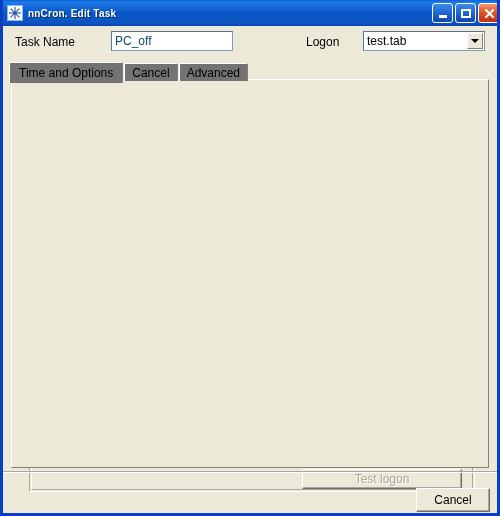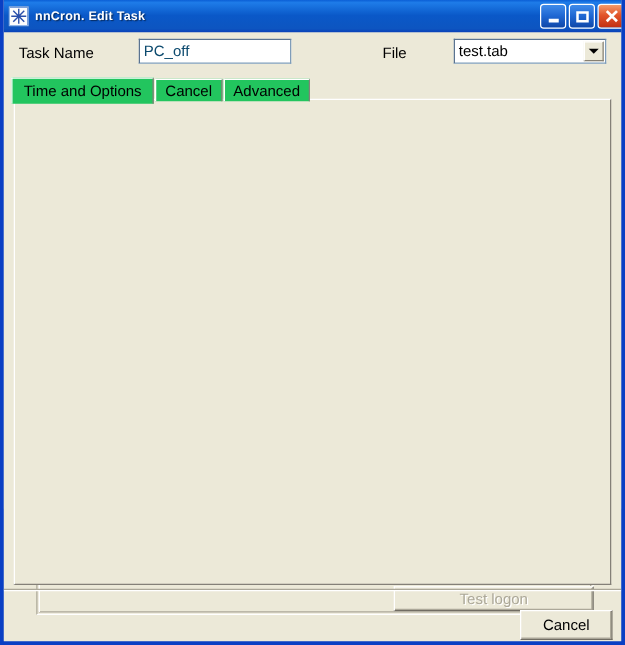--- a/index.html
+++ b/index.html
@@ -153,21 +153,21 @@
     height: 20px;
     display: flex;
     align-items: flex-end;
     z-index: 3;
   }
   .tab {
     height: 18px;
     line-height: 18px;
     padding: 0 7px;
     font-size: 12px;
-    background: #22c55e;
+    background: #737373;
     border: 1px solid #ffffff;
     border-right-color: #848078;
     border-bottom: none;
     box-sizing: border-box;
     margin-right: 1px;
     white-space: nowrap;
     color: #000;
   }
   .tab.active {
     height: 21px;
@@ -367,21 +367,21 @@
           </span>
       </span>
     </span>
   </div>
 
   <div id="client">
 
     <span class="field-label" style="left:12px; top:9px;">Task Name</span>
     <span class="textbox" style="left:108px; top:5px; width:122px; height:20px;" title="PC_off">PC_off</span>
 
-    <span class="field-label" style="left:303px; top:9px;">File</span>
+    <span class="field-label" style="left:303px; top:9px;">Logon</span>
     <span class="combo" style="left:360px; top:5px; width:122px; height:20px;">
       <span>test.tab</span>
       <span class="arrow-btn">
           <span class="tri-down"></span>
         </span>
     </span>
 
     <div id="tabstrip">
       <span class="tab active">Time and Options</span>
       <span class="tab">Cancel</span>
@@ -496,20 +496,20 @@
     <span class="textbox disabled" style="left:307px; top:399px; width:160px; height:19px;">STRAUSS</span>
 
     <span class="field-label dim-label" style="left:208px; top:423px;">Logon type</span>
     <span class="combo disabled" style="left:307px; top:419px; width:160px; height:20px;">
       <span>Interactive</span>
       <span class="arrow-btn">
           <span class="tri-down dim"></span>
         </span>
     </span>
 
-    <span class="btn disabled" style="left:312px; top:443px; width:160px; height:20px;">Test logon</span>
+    <span class="btn disabled" style="left:299px; top:443px; width:160px; height:20px;">Test logon</span>
 
     <div id="bottom-sep"></div>
 
     <span class="btn" style="left:413px; top:462px; width:74px; height:24px;">Cancel</span>
 
   </div>
 </div>
 
 </body></html>

